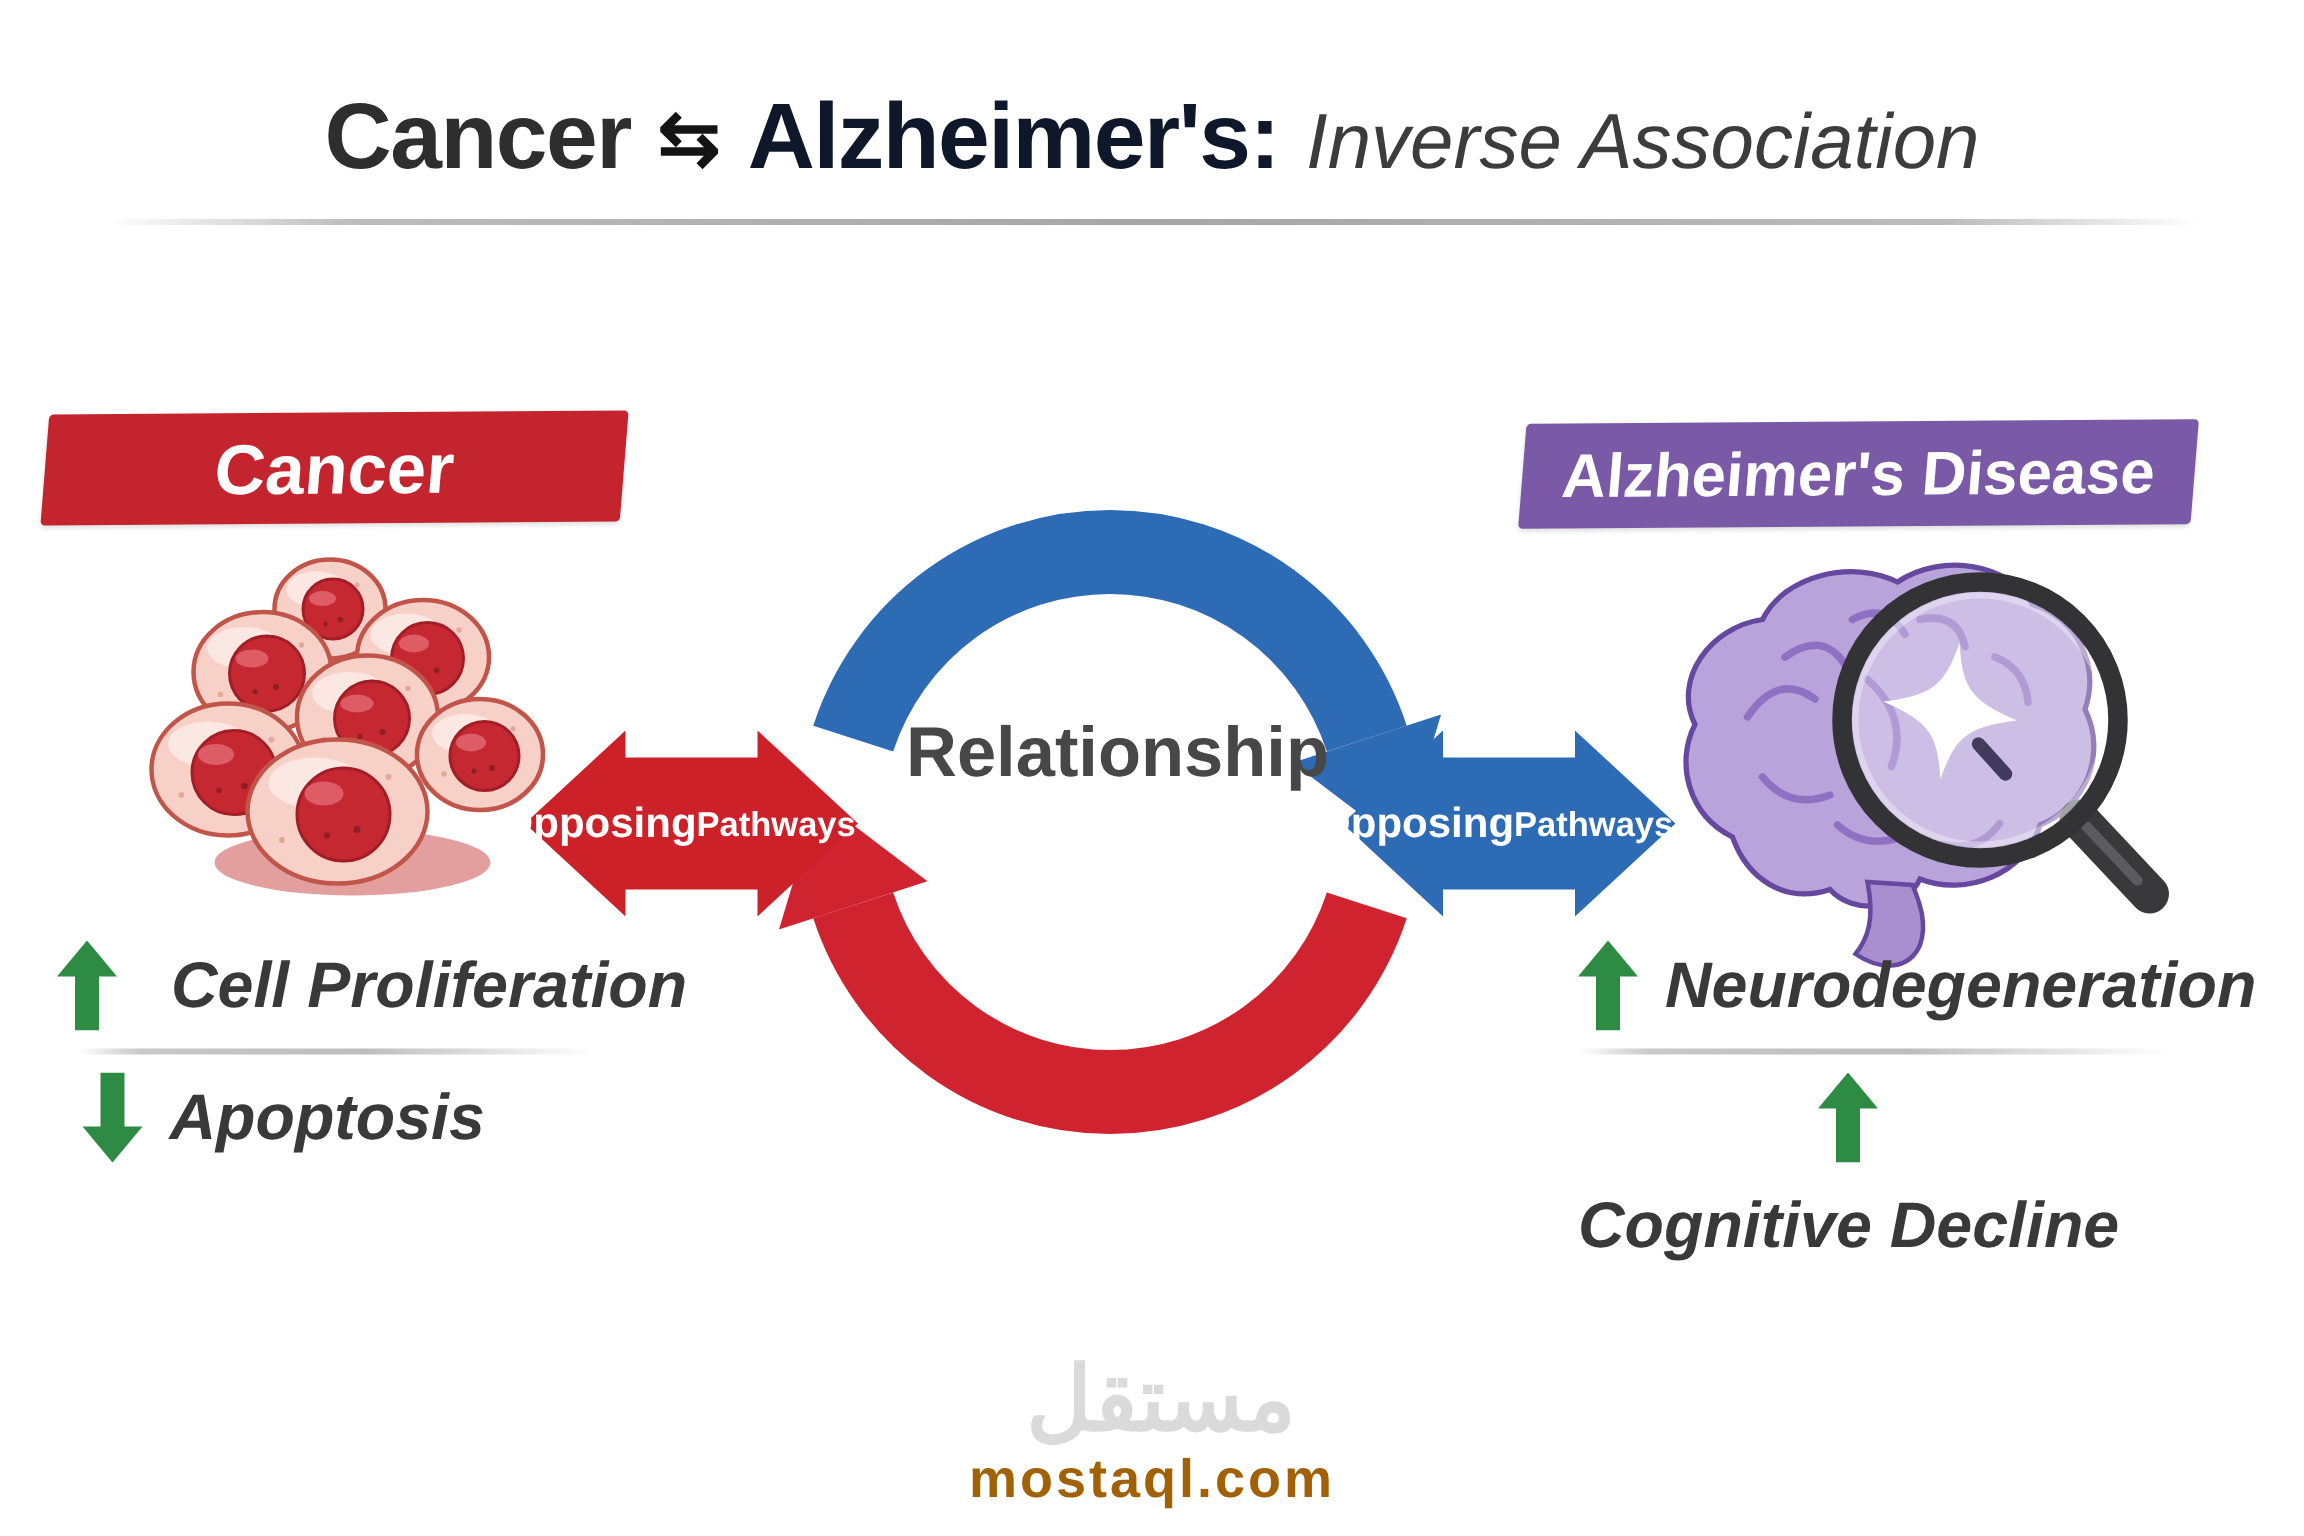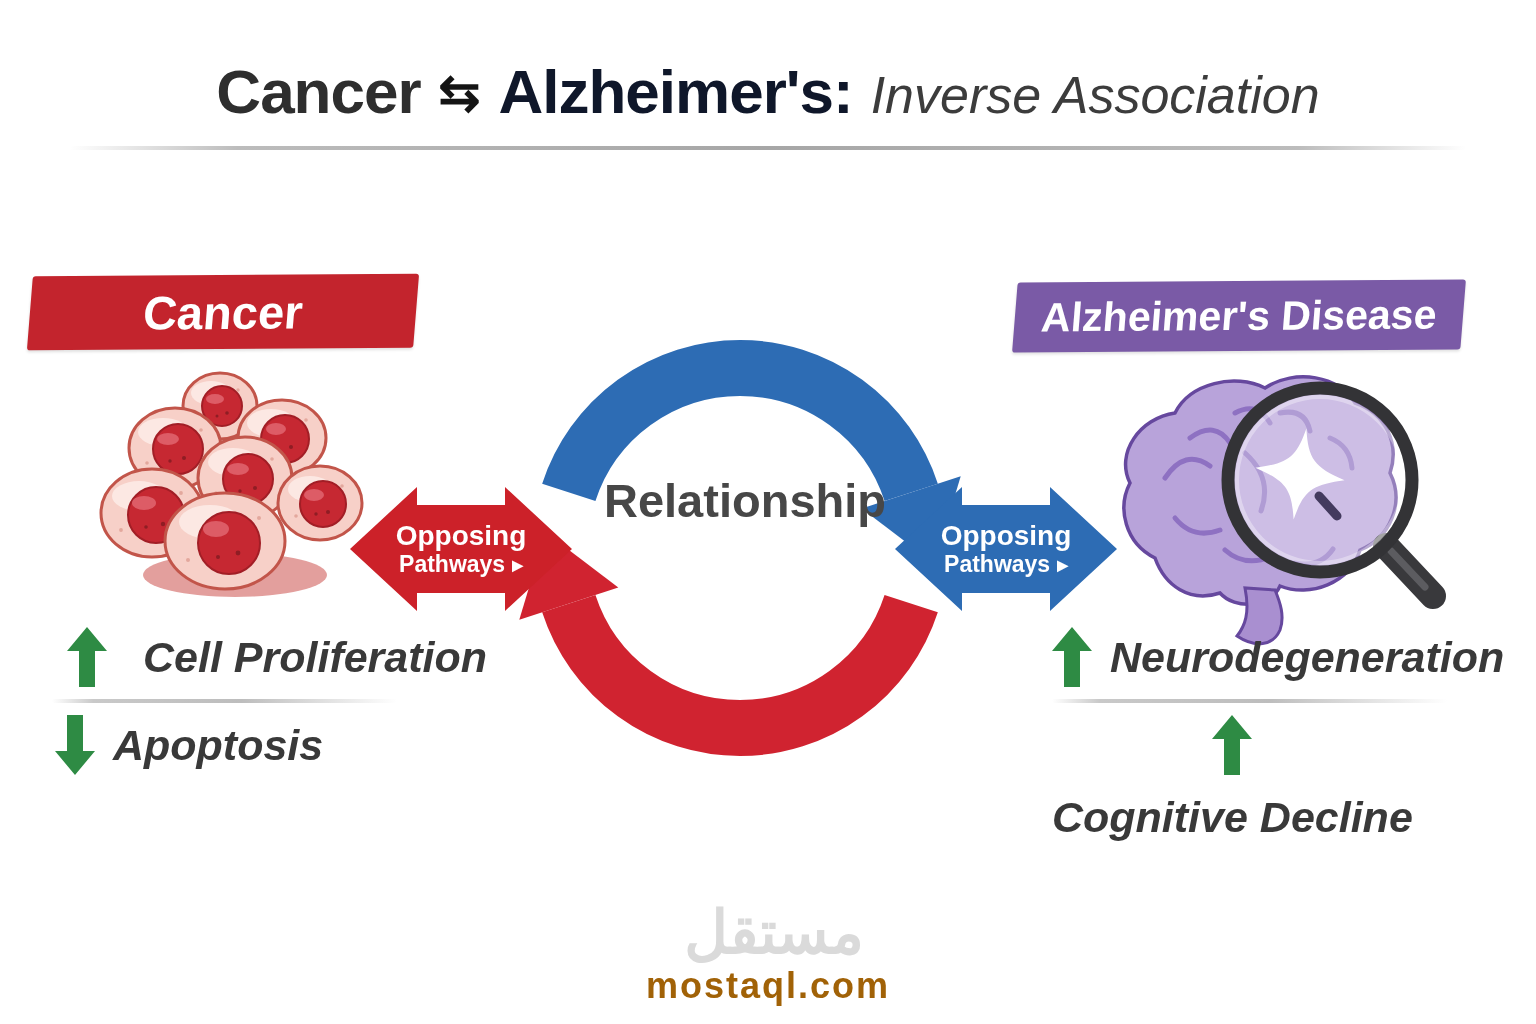--- a/index.html
+++ b/index.html
@@ -33,30 +33,30 @@
   .cycle-label{
     position:absolute;left:560px;top:473px;width:370px;text-align:center;
     font-size:47px;line-height:56px;font-weight:700;color:#474747;z-index:5;
   }
   
   .connector{position:absolute;width:222px;height:124px;}
   .connector-red{left:350px;top:487px;}
   .connector-blue{left:895px;top:487px;}
   .connector svg{position:absolute;left:0;top:0;}
   .connector .ctext{
-    position:absolute;inset:0;display:flex;flex-direction:column;align-items:center;justify-content:center;
+    position:absolute;inset:0;display:flex;flex-direction:row;align-items:center;justify-content:center;
     color:#fff;font-weight:700;line-height:1.08;z-index:2;
   }
   .connector .l1{font-size:28px;}
   .connector .l2{font-size:23px;display:flex;align-items:center;gap:7px;}
   .connector .pointer{font-size:14px;transform:translateY(1px);}
   
   .item-row{position:absolute;display:flex;align-items:center;gap:18px;}
   .item-row .label{font-size:43px;font-style:italic;font-weight:600;color:#393939;white-space:nowrap;}
-  .row-l1{left:67px;top:627px;gap:36px;}
+  .row-l1{left:38px;top:627px;gap:36px;}
   .row-l2{left:55px;top:715px;}
   .row-r1{left:1052px;top:627px;}
   .row-r2{left:1052px;top:715px;flex-direction:column;}
   .list-divider{
     position:absolute;height:4px;border-radius:2px;
     background:linear-gradient(to right,rgba(185,185,185,0),#c9c9c9 12%,#bdbdbd 55%,rgba(185,185,185,0));
   }
   .div-left{left:52px;top:699px;width:345px;}
   .div-right{left:1052px;top:699px;width:395px;}
   

